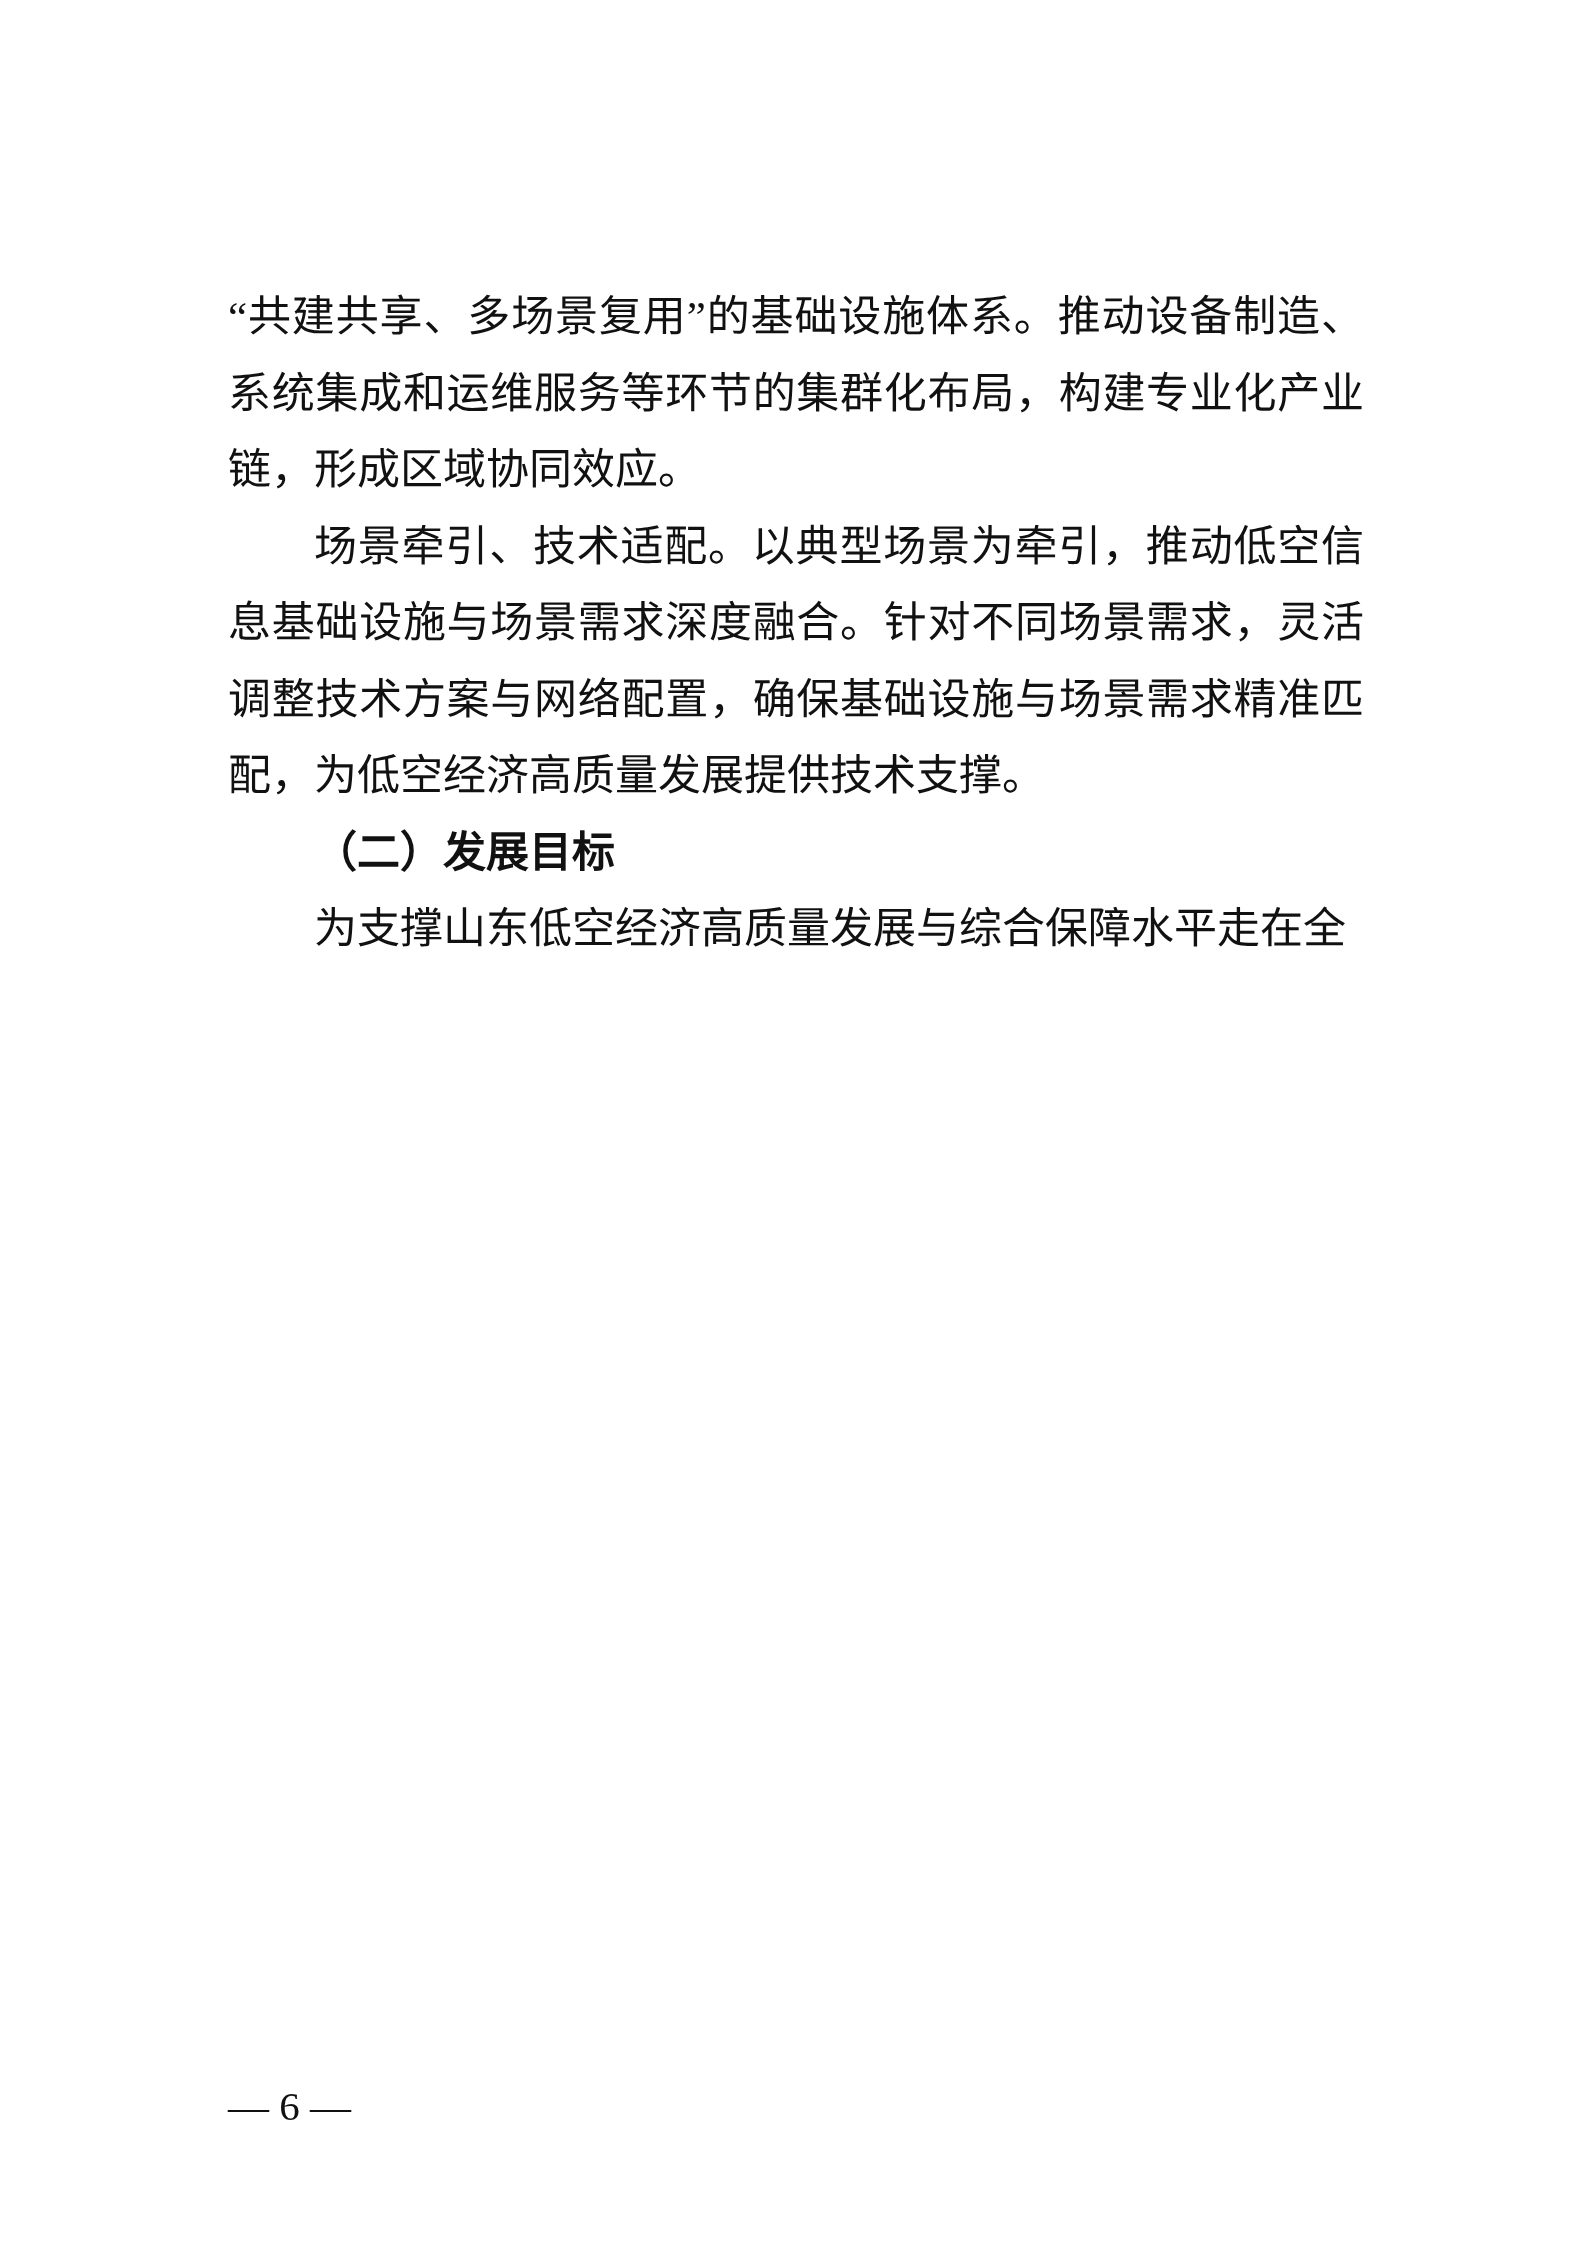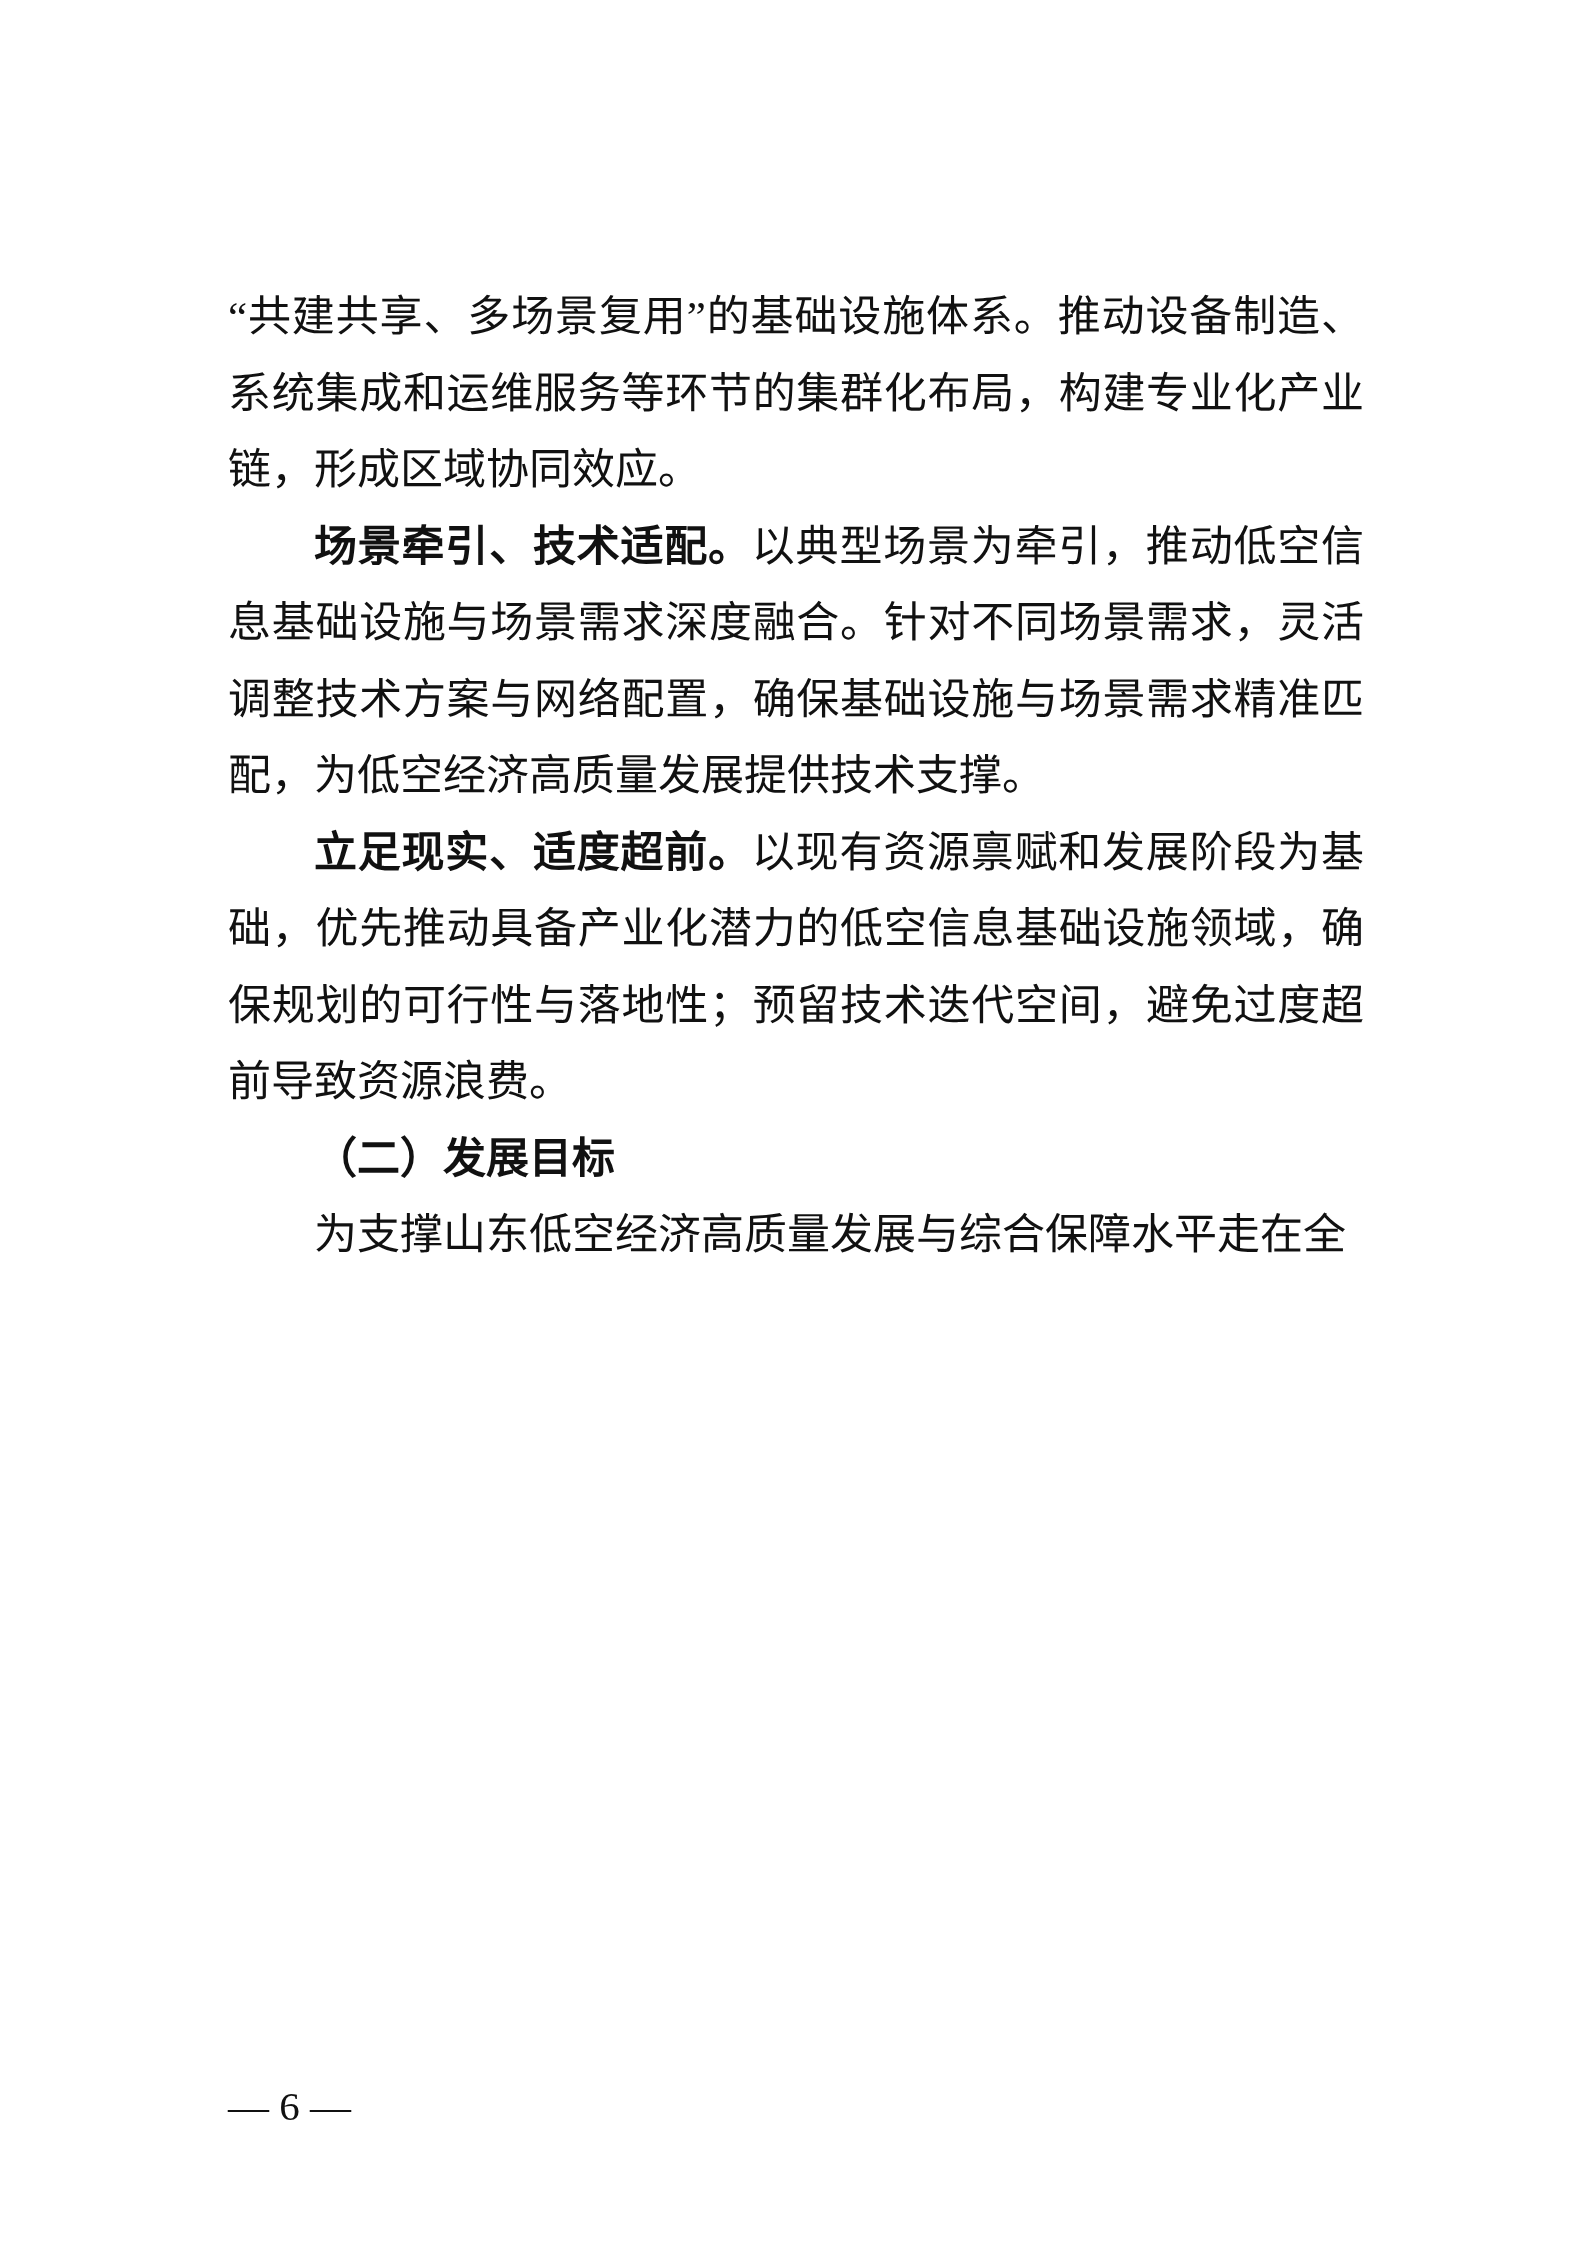--- a/index.html
+++ b/index.html
@@ -29,21 +29,21 @@
   }
   .para {
     margin: 0;
     padding: 0;
     text-indent: 2em;
   }
   .para.no-indent {
     text-indent: 0;
   }
   .lead {
-    font-weight: bold;
+    font-weight: normal;
     margin-top: 13px;
   }
   .section-heading {
     margin: 0;
     padding: 0;
     text-indent: 2em;
     font-weight: bold;
   }
   .page-number {
     position: absolute;
@@ -58,21 +58,20 @@
 </head>
 <body>
 
 <div class="page">
   <main class="content">
 
     <p class="para no-indent"><span>“共建共享、多场景复用”的基础设施体系。推动设备制造、系统集成和运维服务等环节的集群化布局，构建专业化产业链，形成区域协同效应。</span></p>
 
     <p class="para"><strong class="lead">场景牵引、技术适配。</strong><span>以典型场景为牵引，推动低空信息基础设施与场景需求深度融合。针对不同场景需求，灵活调整技术方案与网络配置，确保基础设施与场景需求精准匹配，为低空经济高质量发展提供技术支撑。</span></p>
 
-    <p class="para"><strong class="lead">立足现实、适度超前。</strong><span>以现有资源禀赋和发展阶段为基础，优先推动具备产业化潜力的低空信息基础设施领域，确保规划的可行性与落地性；预留技术迭代空间，避免过度超前导致资源浪费。</span></p>
 
 
 
     <p class="section-heading"><span>（二）发展目标</span></p>
 
     <p class="para"><span>为支撑山东低空经济高质量发展与综合保障水平走在全</span></p>
 
   </main>
 
   <footer>

